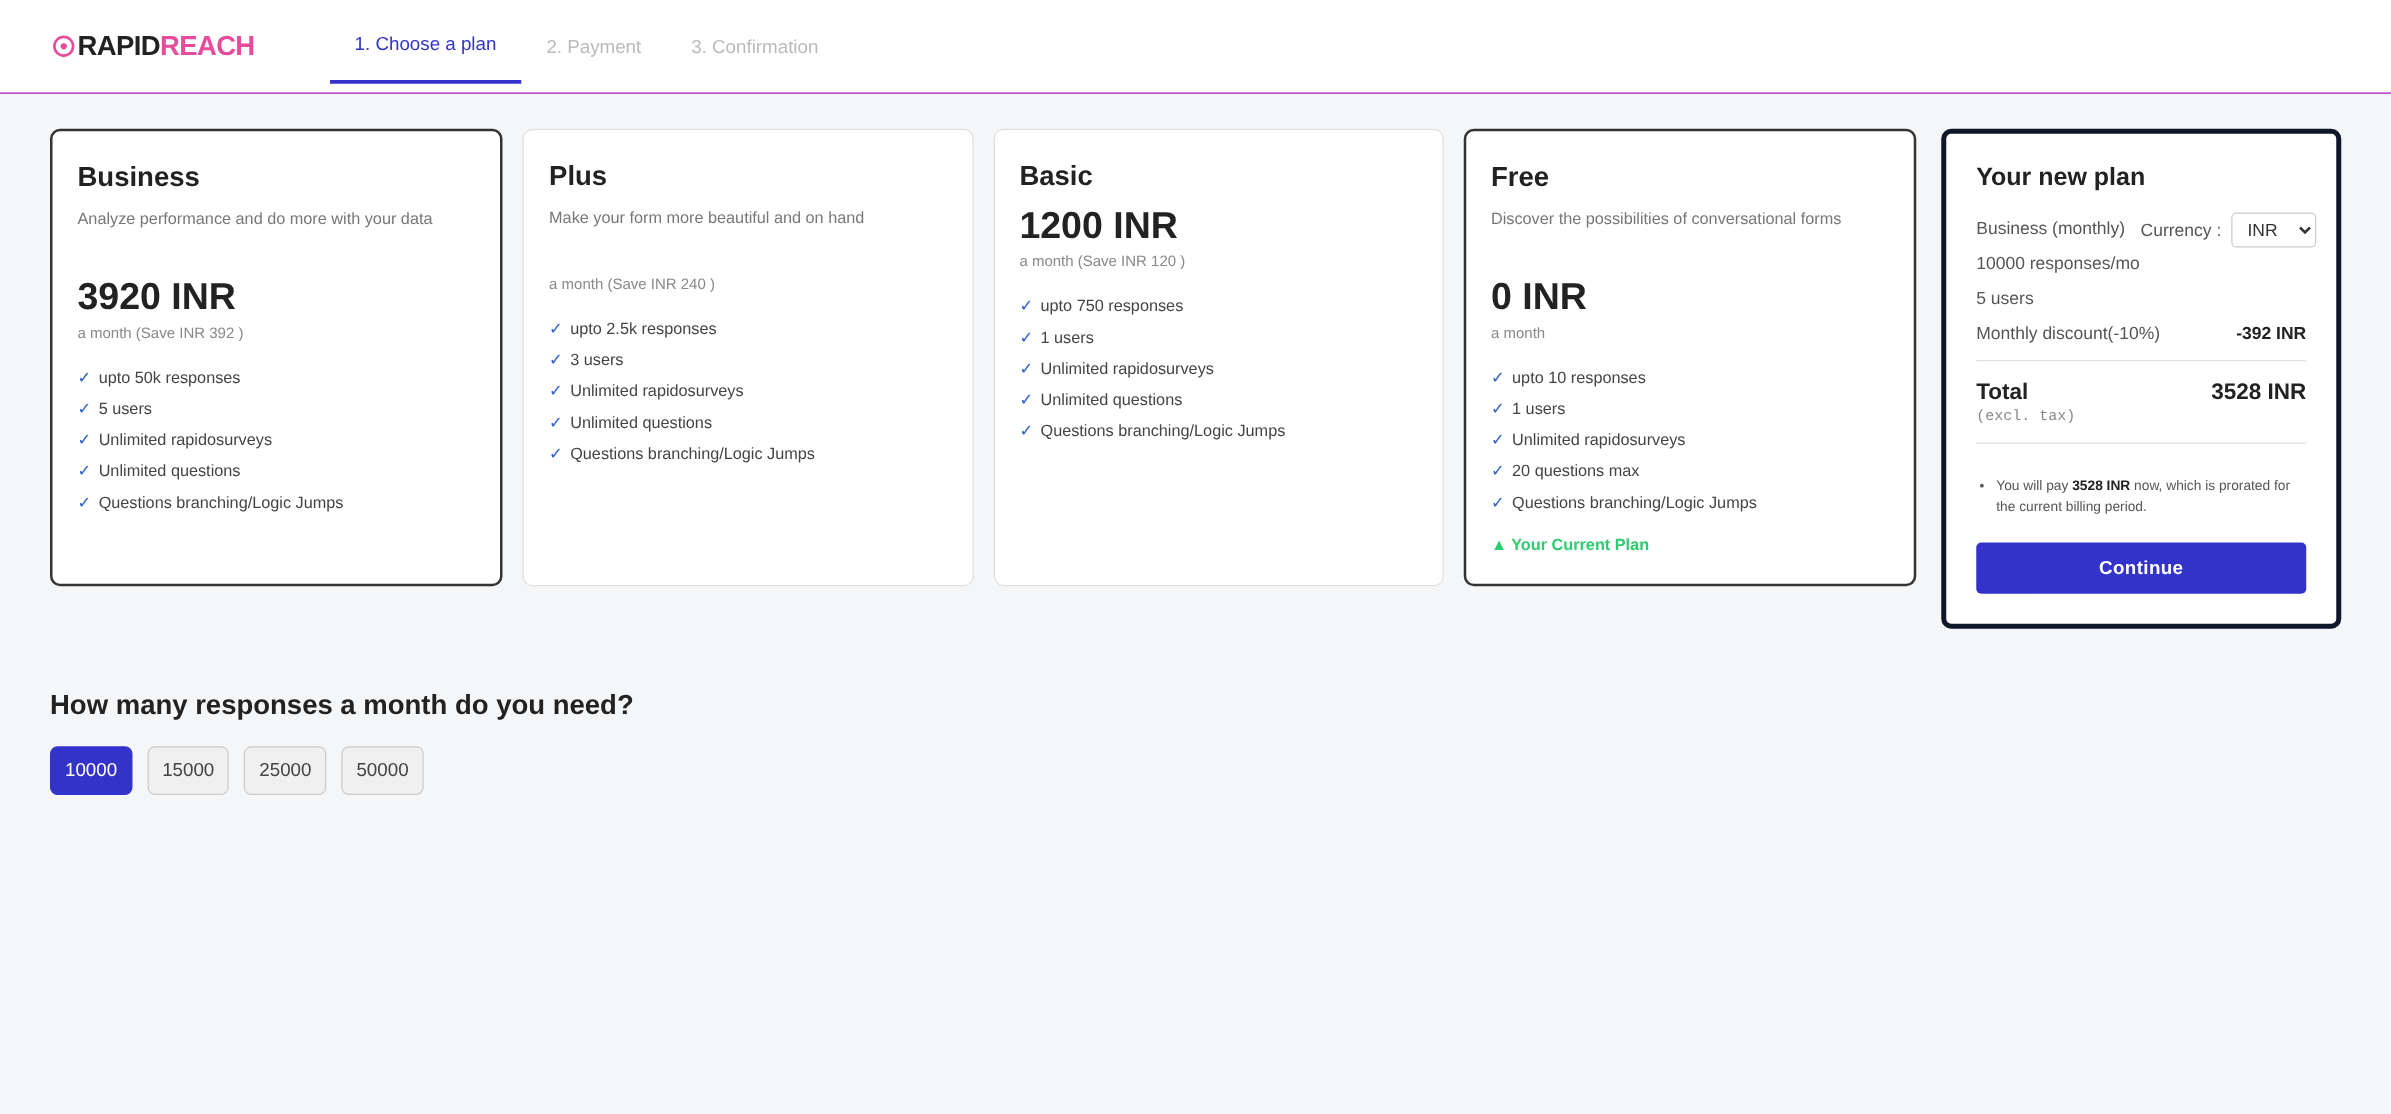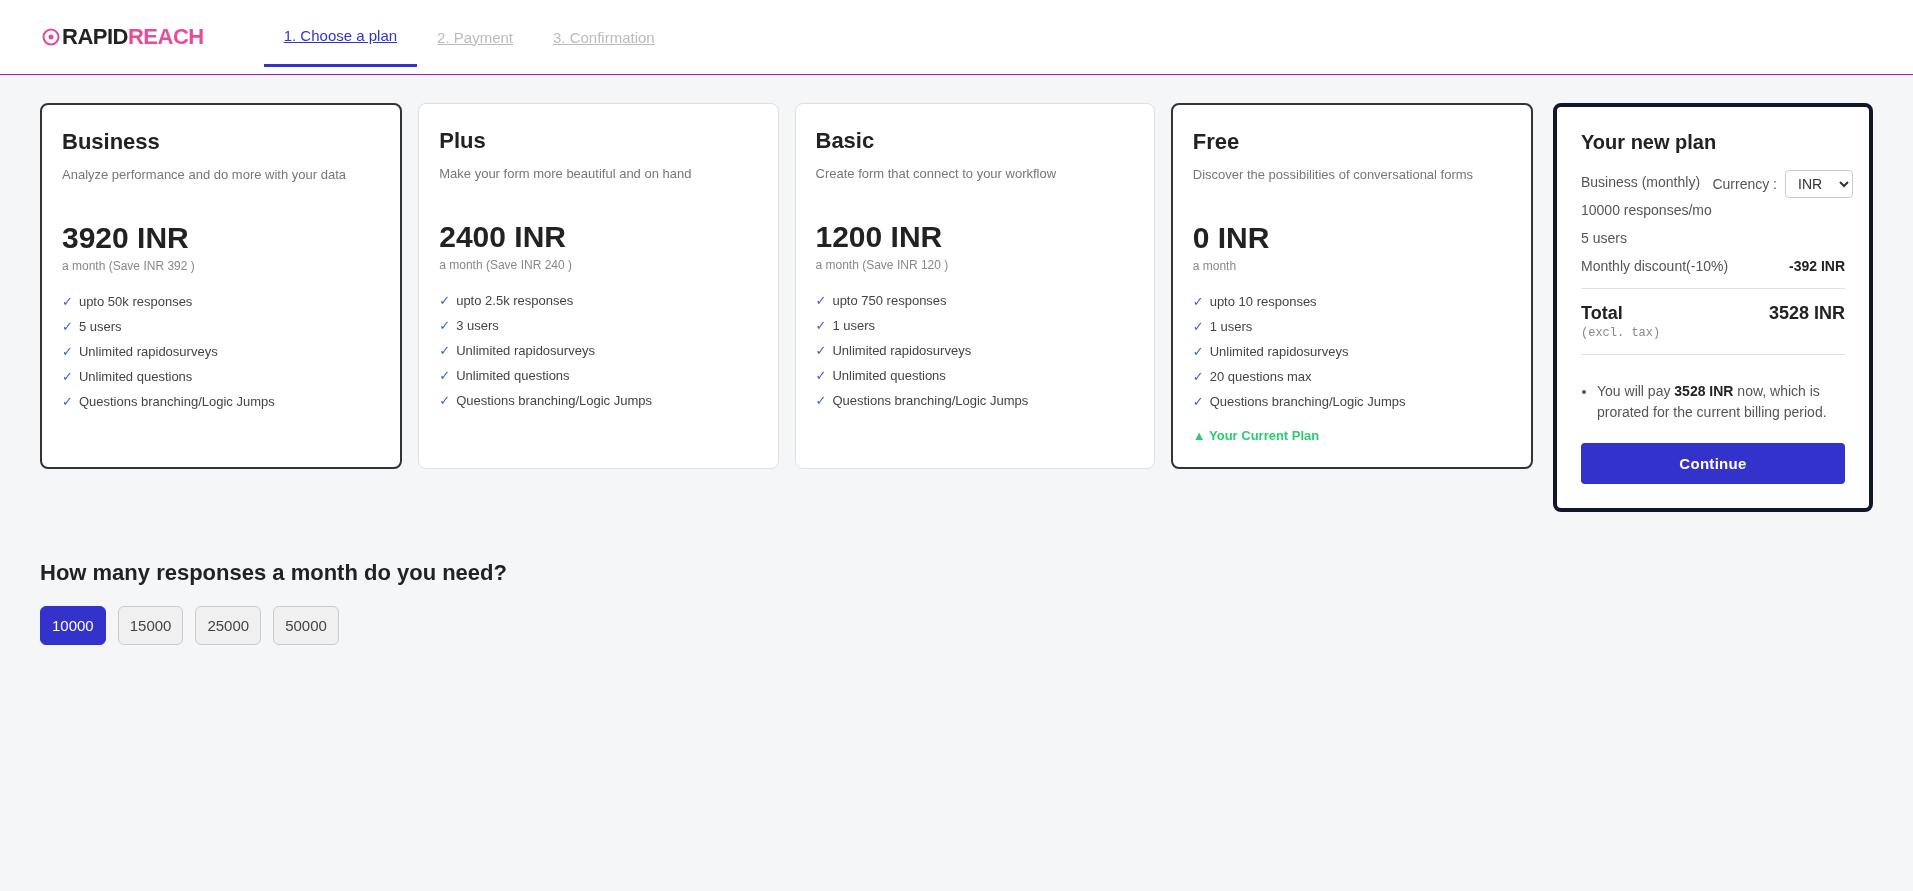--- a/index.html
+++ b/index.html
@@ -5,21 +5,21 @@
     * { box-sizing: border-box; margin: 0; padding: 0; }
     body { font-family: -apple-system, BlinkMacSystemFont, 'Segoe UI', sans-serif; background: #f5f6f8; color: #333; min-width: 1913px; }
 
     
     .header { background: #fff; border-bottom: 1px solid #a21caf; padding: 0 40px; display: flex; align-items: center; height: 75px; }
     .logo { display: flex; align-items: center; margin-right: 60px; }
     .logo-text-rapid { font-size: 22px; font-weight: 700; color: #222; letter-spacing: -0.5px; }
     .logo-text-reach { font-size: 22px; font-weight: 700; color: #e74c9c; letter-spacing: -0.5px; }
     .logo-icon { width: 20px; height: 20px; margin: 0 1px; }
     .stepper { display: flex; align-items: center; gap: 0; }
-    .step { padding: 0 20px; font-size: 15px; color: #aaa; cursor: pointer; height: 60px; display: flex; align-items: center; text-decoration: underline; }
+    .step { padding: 0 20px; font-size: 15px; color: #aaa; cursor: pointer; height: 60px; display: flex; align-items: center; }
     .step.active { color: #3333cc; border-bottom: 3px solid #3333cc; font-weight: 500; }
     .step.inactive { color: #bbb; }
 
     
     .main { padding: 28px 40px 40px; }
 
     
     .toggle-row { display: flex; align-items: center; gap: 12px; margin-bottom: 24px; }
     .toggle-label { font-size: 14px; color: #555; }
     .toggle-switch { width: 44px; height: 24px; background: #ccc; border-radius: 12px; position: relative; cursor: pointer; }
@@ -51,21 +51,21 @@
     .summary-panel { background: #fff; border: 4px solid #0f172a; border-radius: 8px; padding: 24px; width: 320px; min-width: 300px; }
     .summary-title { font-size: 20px; font-weight: 700; color: #222; margin-bottom: 20px; }
     .summary-row { display: flex; justify-content: space-between; align-items: center; font-size: 14px; color: #555; margin-bottom: 12px; }
     .summary-row .val { font-weight: 600; color: #222; }
     .summary-row .val.discount { color: #222; }
     .summary-divider { border: none; border-top: 1px solid #e0e0e0; margin: 14px 0; }
     .summary-total-row { display: flex; justify-content: space-between; align-items: center; }
     .summary-total-label { font-size: 18px; font-weight: 700; color: #222; }
     .summary-total-val { font-size: 18px; font-weight: 700; color: #222; }
     .summary-excl { font-size: 12px; color: #888; margin-top: 2px; font-family: Liberation Mono, monospace; }
-    .summary-note { font-size: 14px; color: #555; margin-top: 26px; line-height: 1.5; }
+    .summary-note { font-size: 11px; color: #555; margin-top: 26px; line-height: 1.5; }
     .summary-note strong { font-weight: 700; color: #222; }
     .continue-btn { width: 100%; margin-top: 20px; background: #3333cc; color: #fff; border: none; border-radius: 4px; padding: 12px; font-size: 15px; font-weight: 600; cursor: pointer; letter-spacing: 0.3px; }
 
     
     .bottom-section { margin-top: 48px; }
     .bottom-title { font-size: 22px; font-weight: 600; color: #222; margin-bottom: 20px; }
     .response-buttons { display: flex; gap: 12px; }
     .resp-btn { padding: 10px 11px; border-radius: 6px; border: 1px solid #ccc; background: #f0f0f0; font-size: 15px; color: #444; cursor: pointer; font-weight: 500; }
     .resp-btn.active { background: #3333cc; color: #fff; border-color: #3333cc; }
 
@@ -115,34 +115,32 @@
             <li><span class="check-icon">✓</span>5 users</li>
             <li><span class="check-icon">✓</span>Unlimited rapidosurveys</li>
             <li><span class="check-icon">✓</span>Unlimited questions</li>
             <li><span class="check-icon">✓</span>Questions branching/Logic Jumps</li>
           </ul>
 
   </div>
         <div class="plan-card">
     <div class="plan-name">Plus</div>
     <div class="plan-desc">Make your form more beautiful and on hand</div>
-    <div class="plan-price">2400 INR</div>
     <div class="plan-price-sub">a month (Save INR 240 )</div>
     <ul class="plan-features">
             <li><span class="check-icon">✓</span>upto 2.5k responses</li>
             <li><span class="check-icon">✓</span>3 users</li>
             <li><span class="check-icon">✓</span>Unlimited rapidosurveys</li>
             <li><span class="check-icon">✓</span>Unlimited questions</li>
             <li><span class="check-icon">✓</span>Questions branching/Logic Jumps</li>
           </ul>
 
   </div>
         <div class="plan-card">
     <div class="plan-name">Basic</div>
-    <div class="plan-desc">Create form that connect to your workflow</div>
     <div class="plan-price">1200 INR</div>
     <div class="plan-price-sub">a month (Save INR 120 )</div>
     <ul class="plan-features">
             <li><span class="check-icon">✓</span>upto 750 responses</li>
             <li><span class="check-icon">✓</span>1 users</li>
             <li><span class="check-icon">✓</span>Unlimited rapidosurveys</li>
             <li><span class="check-icon">✓</span>Unlimited questions</li>
             <li><span class="check-icon">✓</span>Questions branching/Logic Jumps</li>
           </ul>
 

